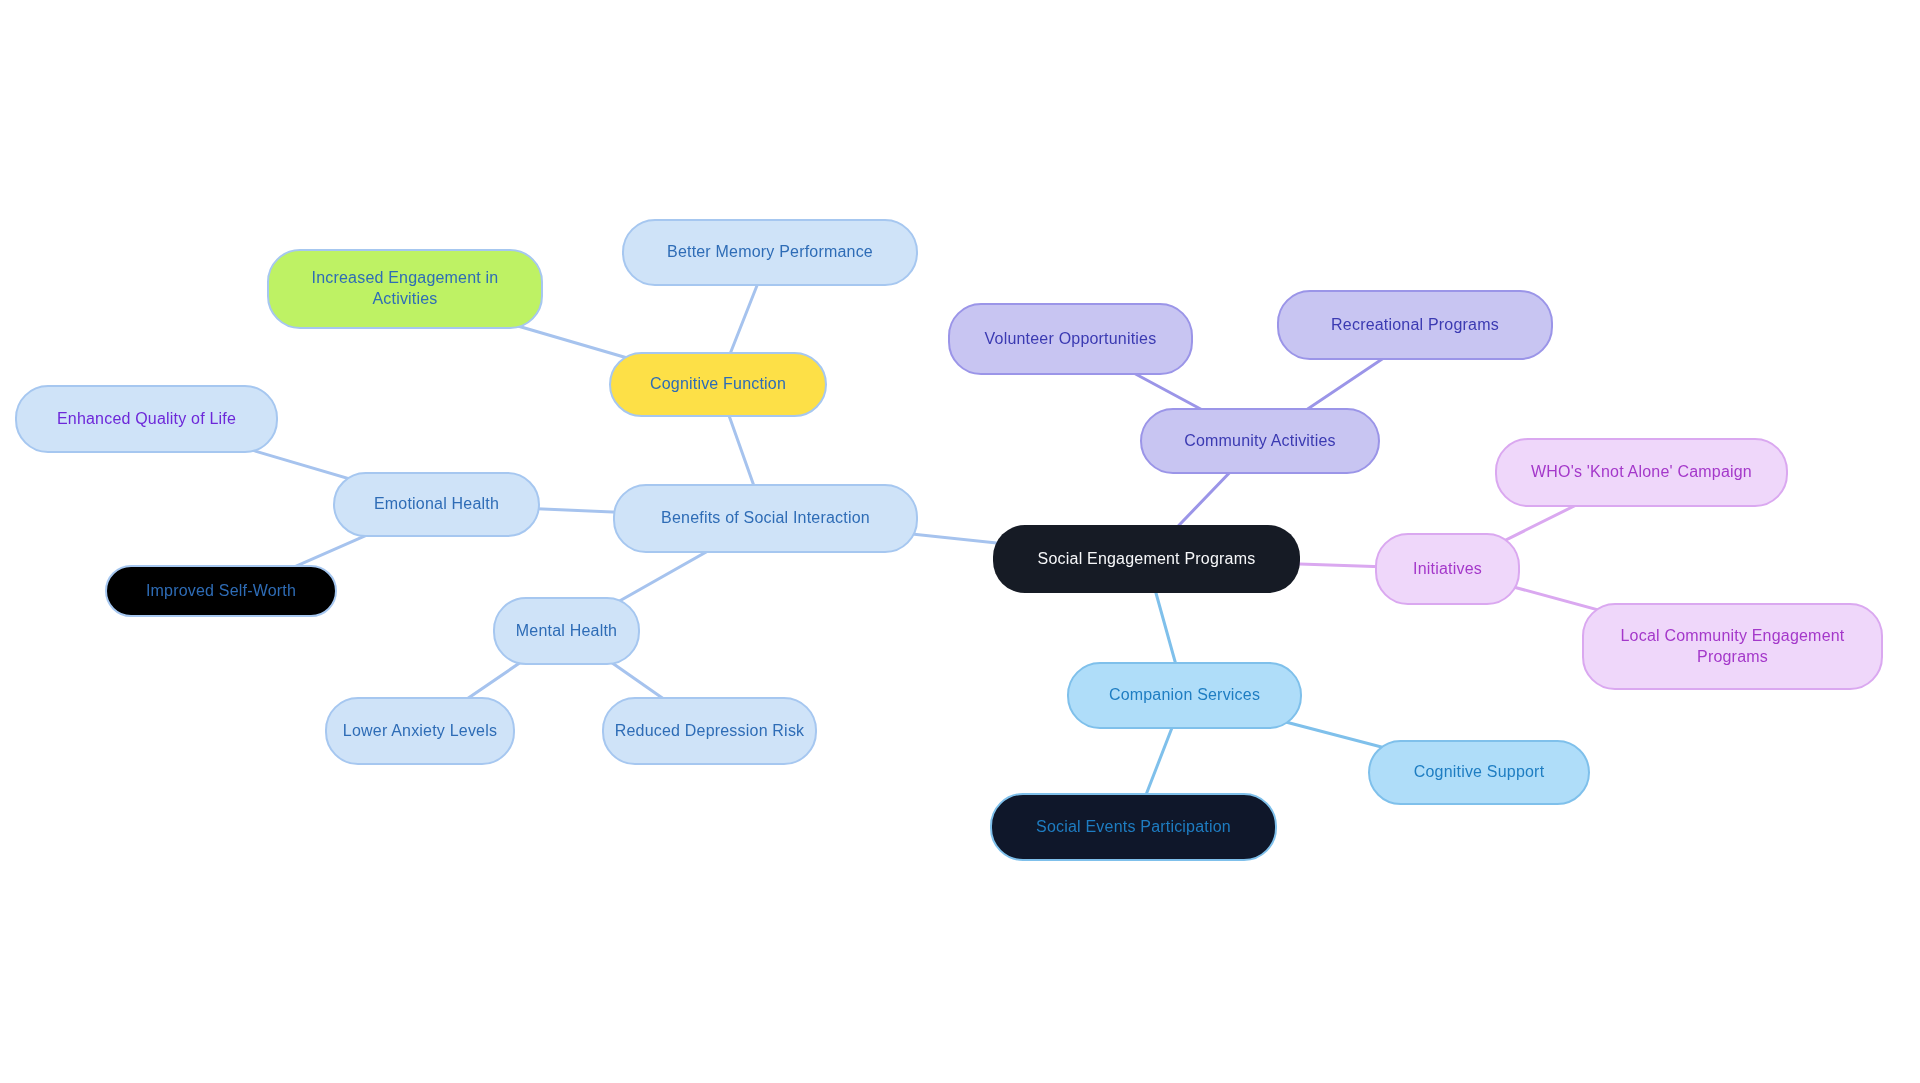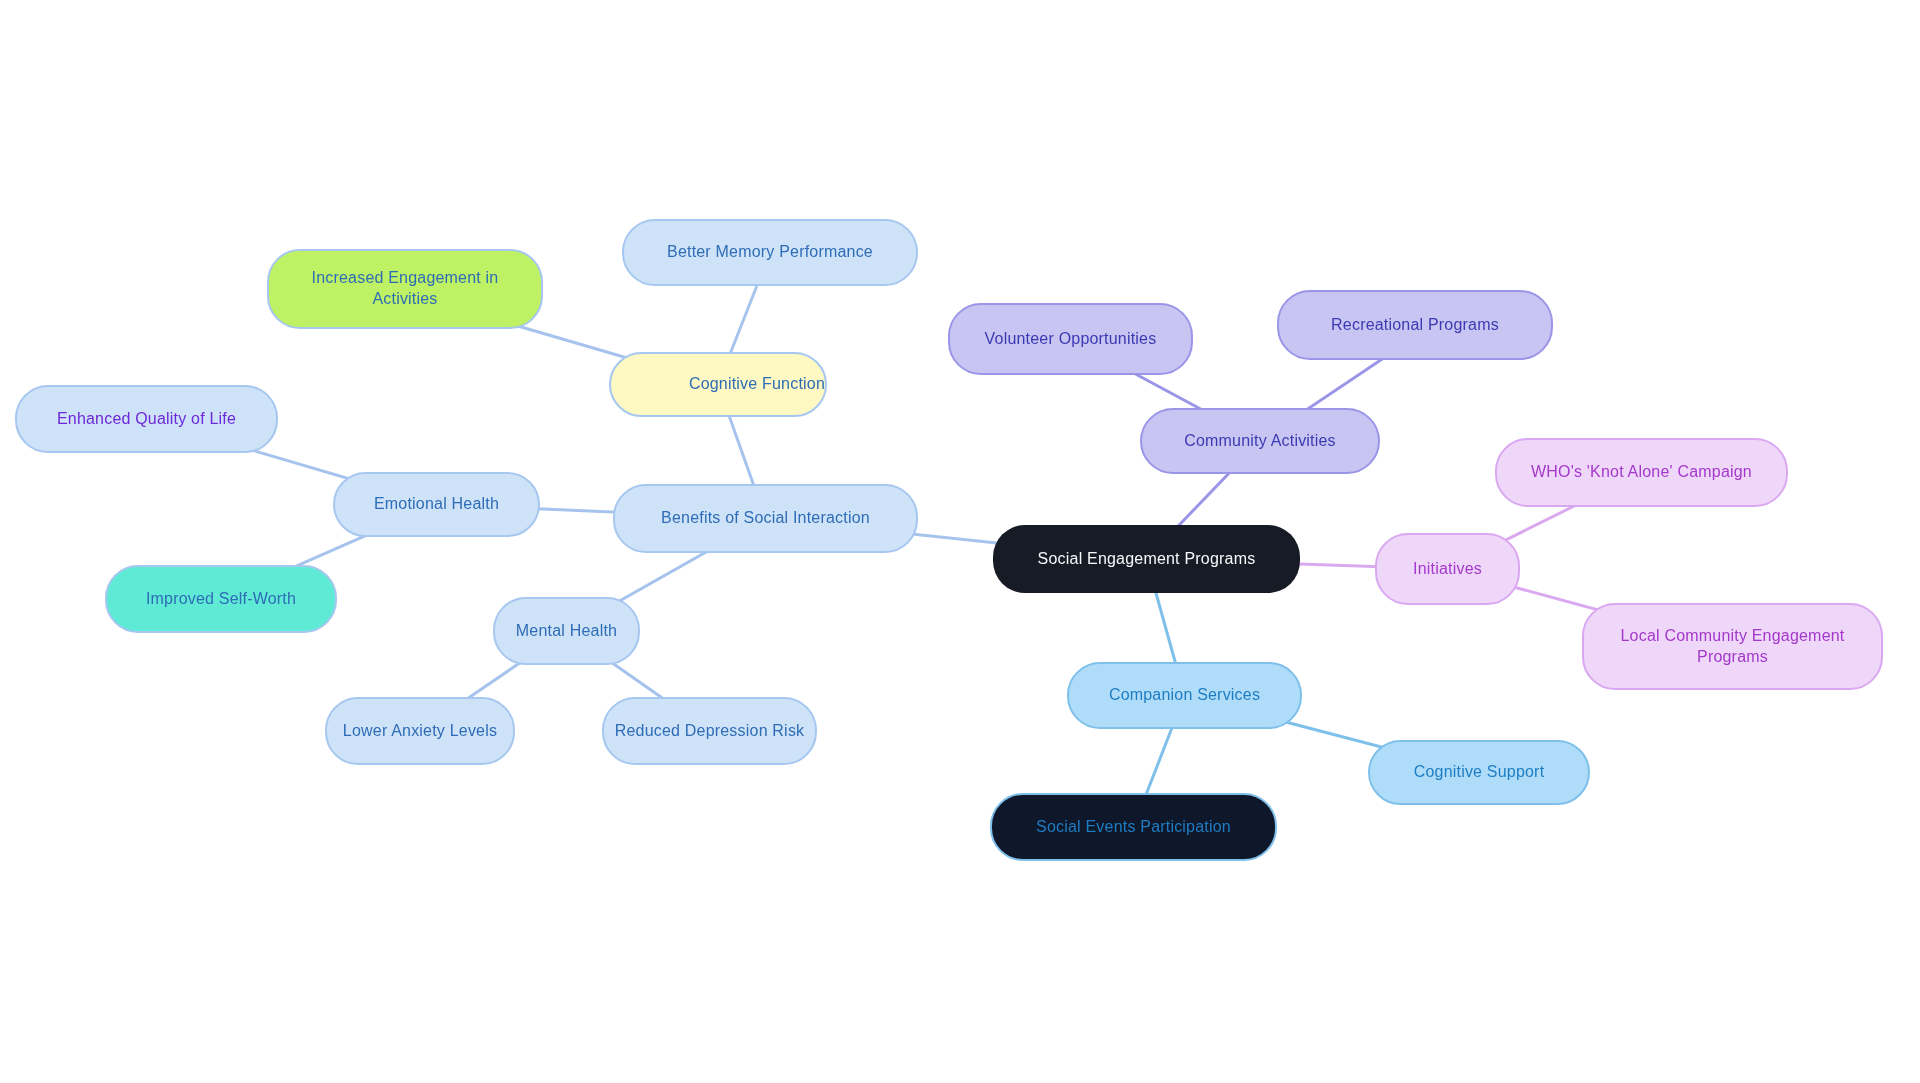--- a/index.html
+++ b/index.html
@@ -74,36 +74,36 @@
       <line x1="1184.5" y1="695.5" x2="1133.5" y2="827" stroke="#7FC0EB" stroke-width="3" stroke-linecap="round"></line>
       <line x1="1184.5" y1="695.5" x2="1479" y2="772.5" stroke="#7FC0EB" stroke-width="3" stroke-linecap="round"></line>
     </svg>
   <div id="nodes-layer">
       <div class="node center-node" style="left: 993px; top: 525px; width: 307px; height: 68px; background: rgb(22, 27, 37); border-color: rgb(22, 27, 37); color: rgb(247, 248, 250);">
         <span class="label">Social Engagement Programs</span>
       </div>
       <div class="node" style="left: 613px; top: 484px; width: 305px; height: 69px; background: rgb(207, 227, 248); border-color: rgb(166, 199, 240); color: rgb(46, 108, 182);">
         <span class="label">Benefits of Social Interaction</span>
       </div>
-      <div class="node" style="left: 609px; top: 352px; width: 218px; height: 65px; background: #fef9c3; border-color: rgb(166, 199, 240); color: rgb(46, 108, 182); justify-content: flex-end;">
+      <div class="node" style="left: 609px; top: 352px; width: 218px; height: 65px; background: #fde047; border-color: rgb(166, 199, 240); color: rgb(46, 108, 182);">
         <span class="label">Cognitive Function</span>
       </div>
       <div class="node" style="left: 622px; top: 219px; width: 296px; height: 67px; background: rgb(207, 227, 248); border-color: rgb(166, 199, 240); color: rgb(46, 108, 182);">
         <span class="label">Better Memory Performance</span>
       </div>
       <div class="node multiline" style="left: 267px; top: 249px; width: 276px; height: 80px; background: #bef264; border-color: rgb(166, 199, 240); color: rgb(46, 108, 182);">
         <span class="label">Increased Engagement in Activities</span>
       </div>
       <div class="node" style="left: 15px; top: 385px; width: 263px; height: 68px; background: rgb(207, 227, 248); border-color: rgb(166, 199, 240); color: #6d28d9;">
         <span class="label">Enhanced Quality of Life</span>
       </div>
       <div class="node" style="left: 333px; top: 472px; width: 207px; height: 65px; background: rgb(207, 227, 248); border-color: rgb(166, 199, 240); color: rgb(46, 108, 182);">
         <span class="label">Emotional Health</span>
       </div>
-      <div class="node" style="left: 105px; top: 565px; width: 232px; height: 68px; background: #5eead4; border-color: rgb(166, 199, 240); color: rgb(46, 108, 182);">
+      <div class="node" style="left: 105px; top: 565px; width: 232px; height: 52px; background: #000000; border-color: rgb(166, 199, 240); color: rgb(46, 108, 182);">
         <span class="label">Improved Self-Worth</span>
       </div>
       <div class="node" style="left: 493px; top: 597px; width: 147px; height: 68px; background: rgb(207, 227, 248); border-color: rgb(166, 199, 240); color: rgb(46, 108, 182);">
         <span class="label">Mental Health</span>
       </div>
       <div class="node" style="left: 325px; top: 697px; width: 190px; height: 68px; background: rgb(207, 227, 248); border-color: rgb(166, 199, 240); color: rgb(46, 108, 182);">
         <span class="label">Lower Anxiety Levels</span>
       </div>
       <div class="node" style="left: 602px; top: 697px; width: 215px; height: 68px; background: rgb(207, 227, 248); border-color: rgb(166, 199, 240); color: rgb(46, 108, 182);">
         <span class="label">Reduced Depression Risk</span>

